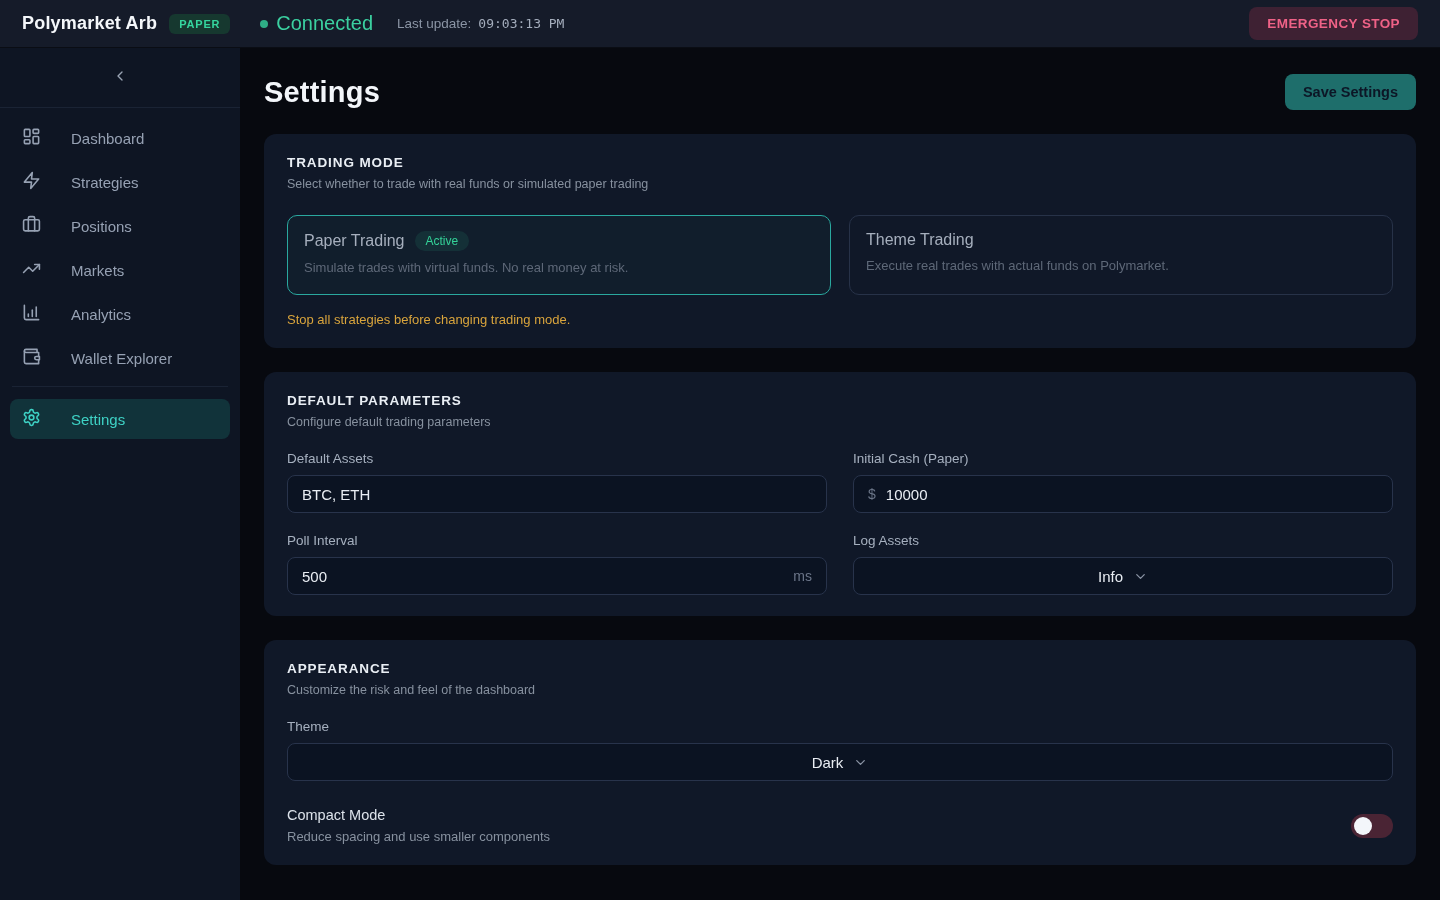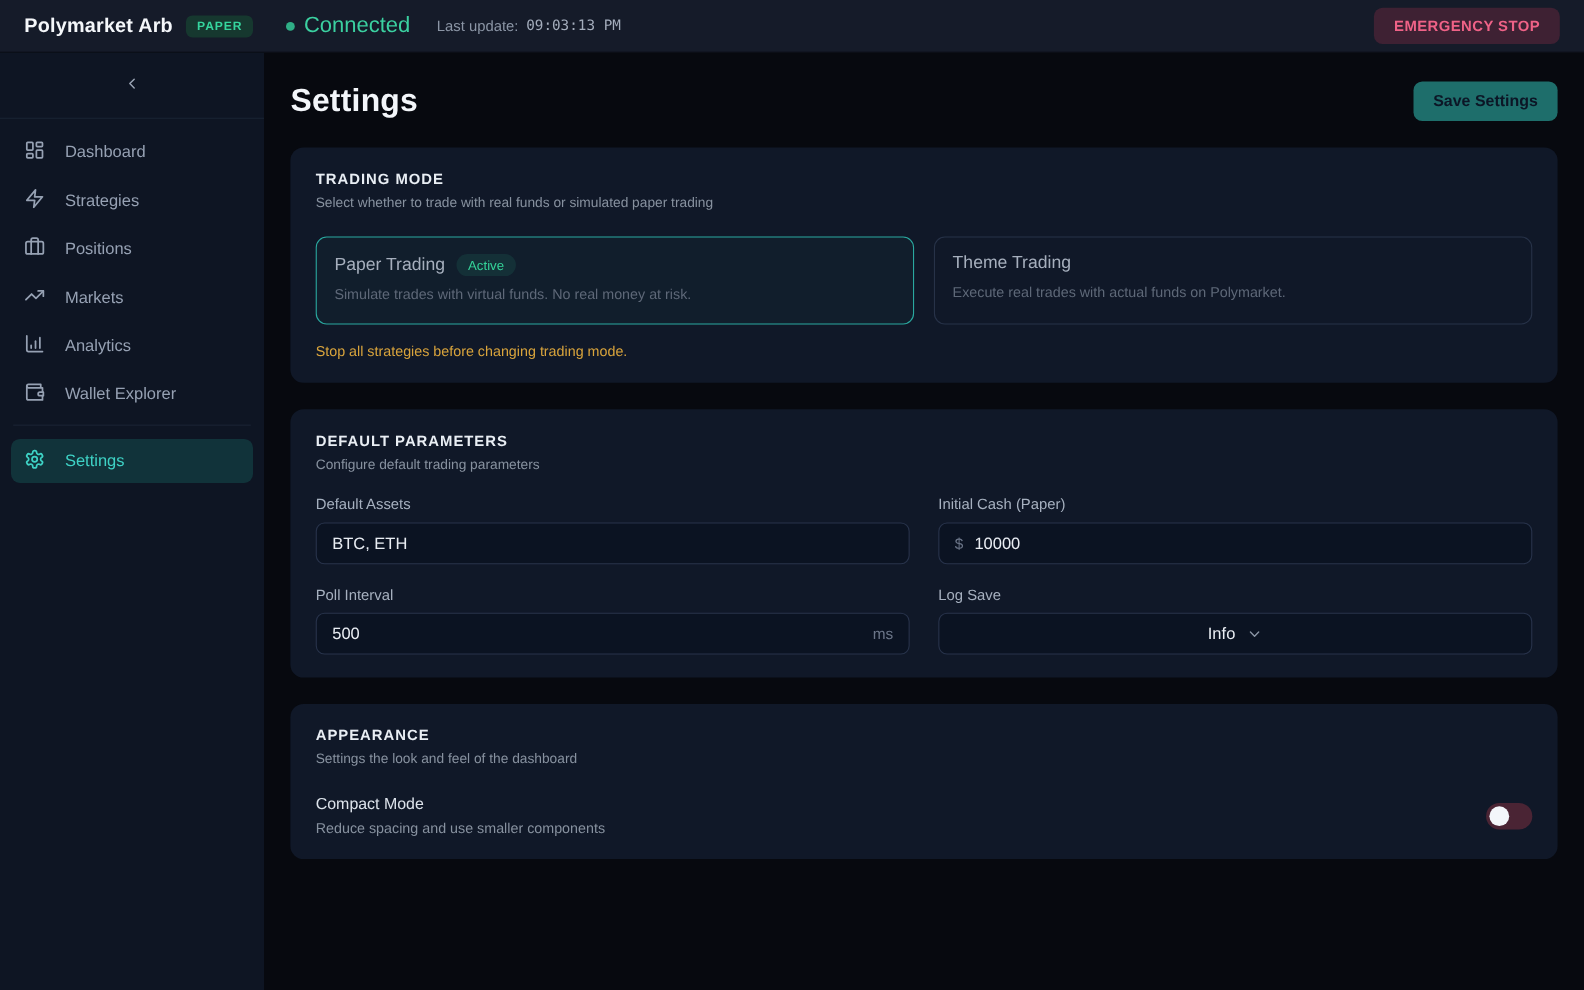--- a/index.html
+++ b/index.html
@@ -39,21 +39,21 @@
 
   
   .sidebar { width:240px; flex:0 0 240px; background:#0e1523; display:flex; flex-direction:column; }
   .sidebar-head {
     height:60px; flex:0 0 60px; display:flex; align-items:center; justify-content:center;
     border-bottom:1px solid #1a2334;
   }
   .collapse-btn { background:none; border:none; color:#9aa4b4; cursor:pointer; padding:6px; display:flex; }
   .nav { padding:10px 10px 0 10px; }
   .nav-item {
-    display:flex; align-items:center; gap:18px; height:40px; padding:0 12px;
+    display:flex; align-items:center; gap:30px; height:40px; padding:0 12px;
     border-radius:8px; color:#96a1b3; font-size:15px; cursor:pointer; margin-bottom:4px;
   }
   .nav-item svg { width:19px; height:19px; flex:0 0 19px; }
   .nav-item.active { background:#11333a; color:#3ed2c5; }
   .nav-divider { height:1px; background:#1a2334; margin:8px 2px 12px 2px; }
 
   
   .main { flex:1; min-width:0; padding:26px 24px 0 24px; overflow:hidden; }
   .page-head { display:flex; align-items:center; justify-content:space-between; }
   .page-title { font-size:29px; font-weight:700; color:#f3f6fa; letter-spacing:0.2px; }
@@ -245,36 +245,47 @@
           </div>
         </div>
         <div class="field">
           <label class="field-label">Poll Interval</label>
           <div class="input-shell">
             <input type="text" value="500" style="">
             <span class="affix">ms</span>
           </div>
         </div>
         <div class="field">
-          <label class="field-label">Log Save</label>
+          <label class="field-label">Log Assets</label>
           <div class="input-shell select-shell">
             <span class="select-value">Info</span>
             <span class="chevron">
               <svg width="15" height="15" viewBox="0 0 24 24" fill="none" stroke="currentColor" stroke-width="2" stroke-linecap="round" stroke-linejoin="round">
                   <polyline points="6 9 12 15 18 9"></polyline>
                 </svg>
             </span>
           </div>
         </div>
       </div>
     </section>
 
     <section class="card">
       <h2 class="card-title">APPEARANCE</h2>
-      <p class="card-sub">Settings the look and feel of the dashboard</p>
+      <p class="card-sub">Customize the risk and feel of the dashboard</p>
+      <div class="theme-block">
+        <label class="field-label">Theme</label>
+        <div class="input-shell select-shell">
+          <span class="select-value">Dark</span>
+          <span class="chevron">
+            <svg width="15" height="15" viewBox="0 0 24 24" fill="none" stroke="currentColor" stroke-width="2" stroke-linecap="round" stroke-linejoin="round">
+                <polyline points="6 9 12 15 18 9"></polyline>
+              </svg>
+          </span>
+        </div>
+      </div>
       <div class="compact-row">
         <div>
           <div class="compact-label">Compact Mode</div>
           <div class="compact-desc">Reduce spacing and use smaller components</div>
         </div>
         <div class="toggle">
           <span class="toggle-knob"></span>
         </div>
       </div>
     </section>

